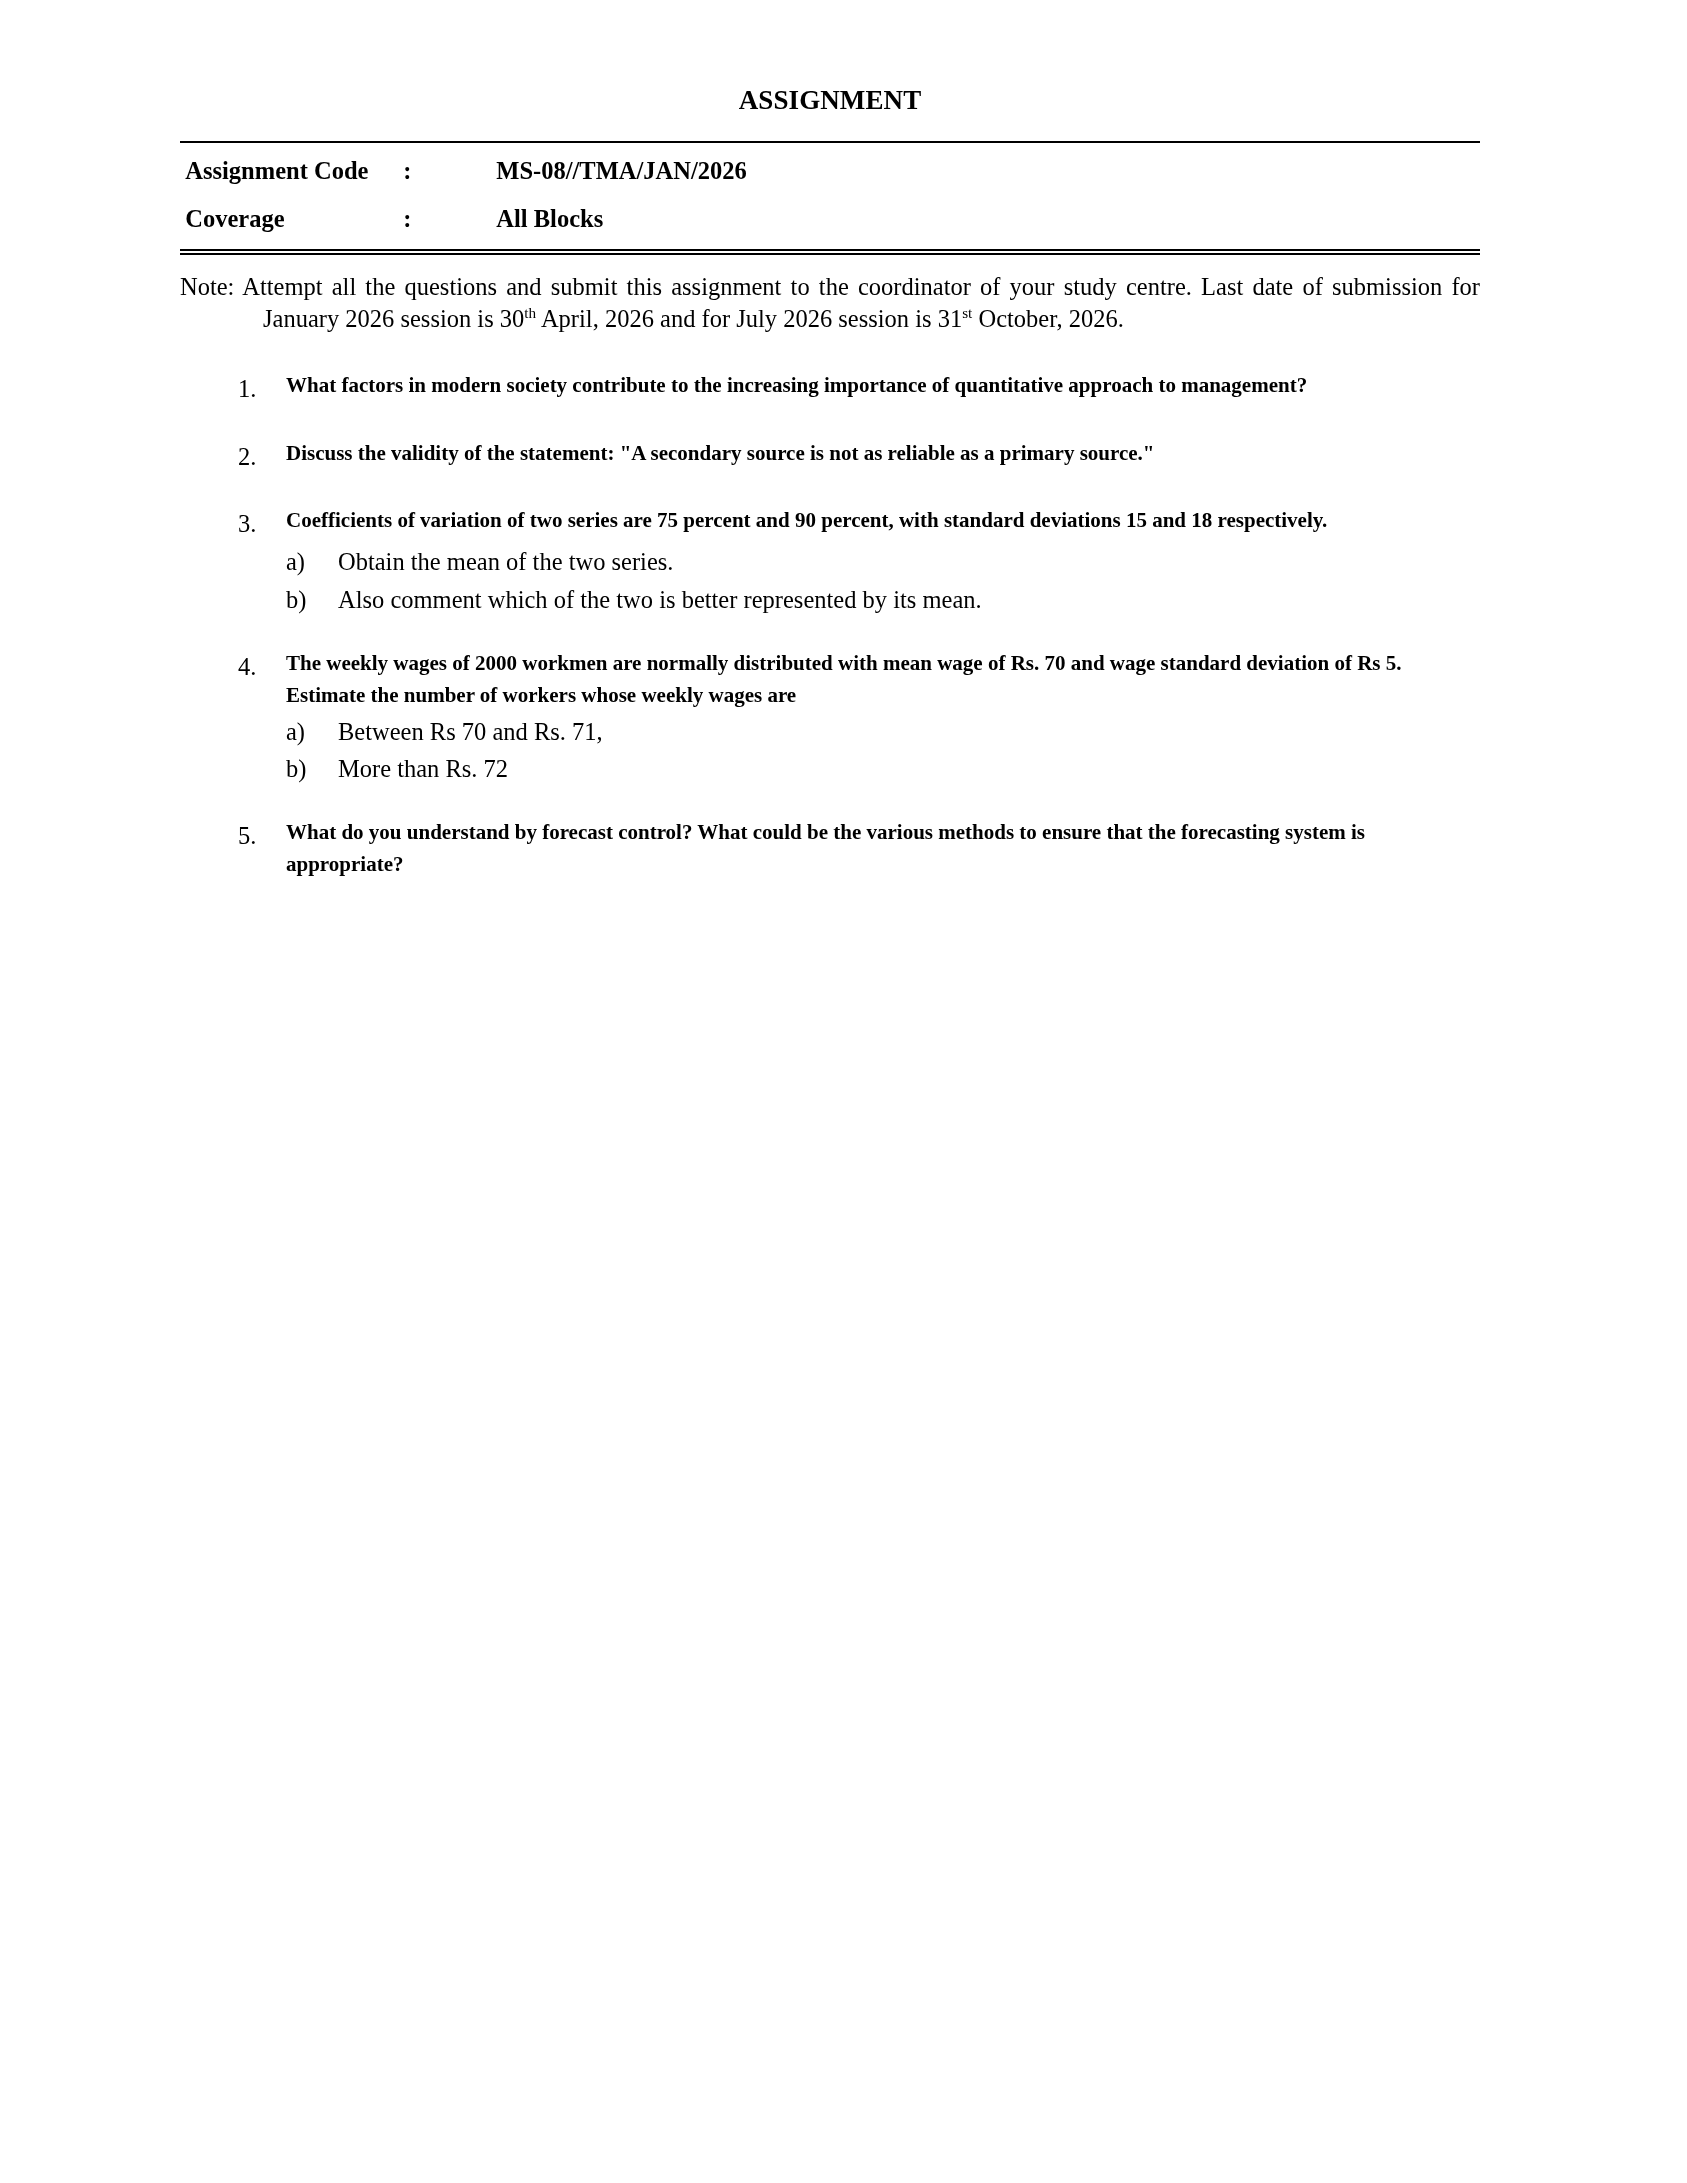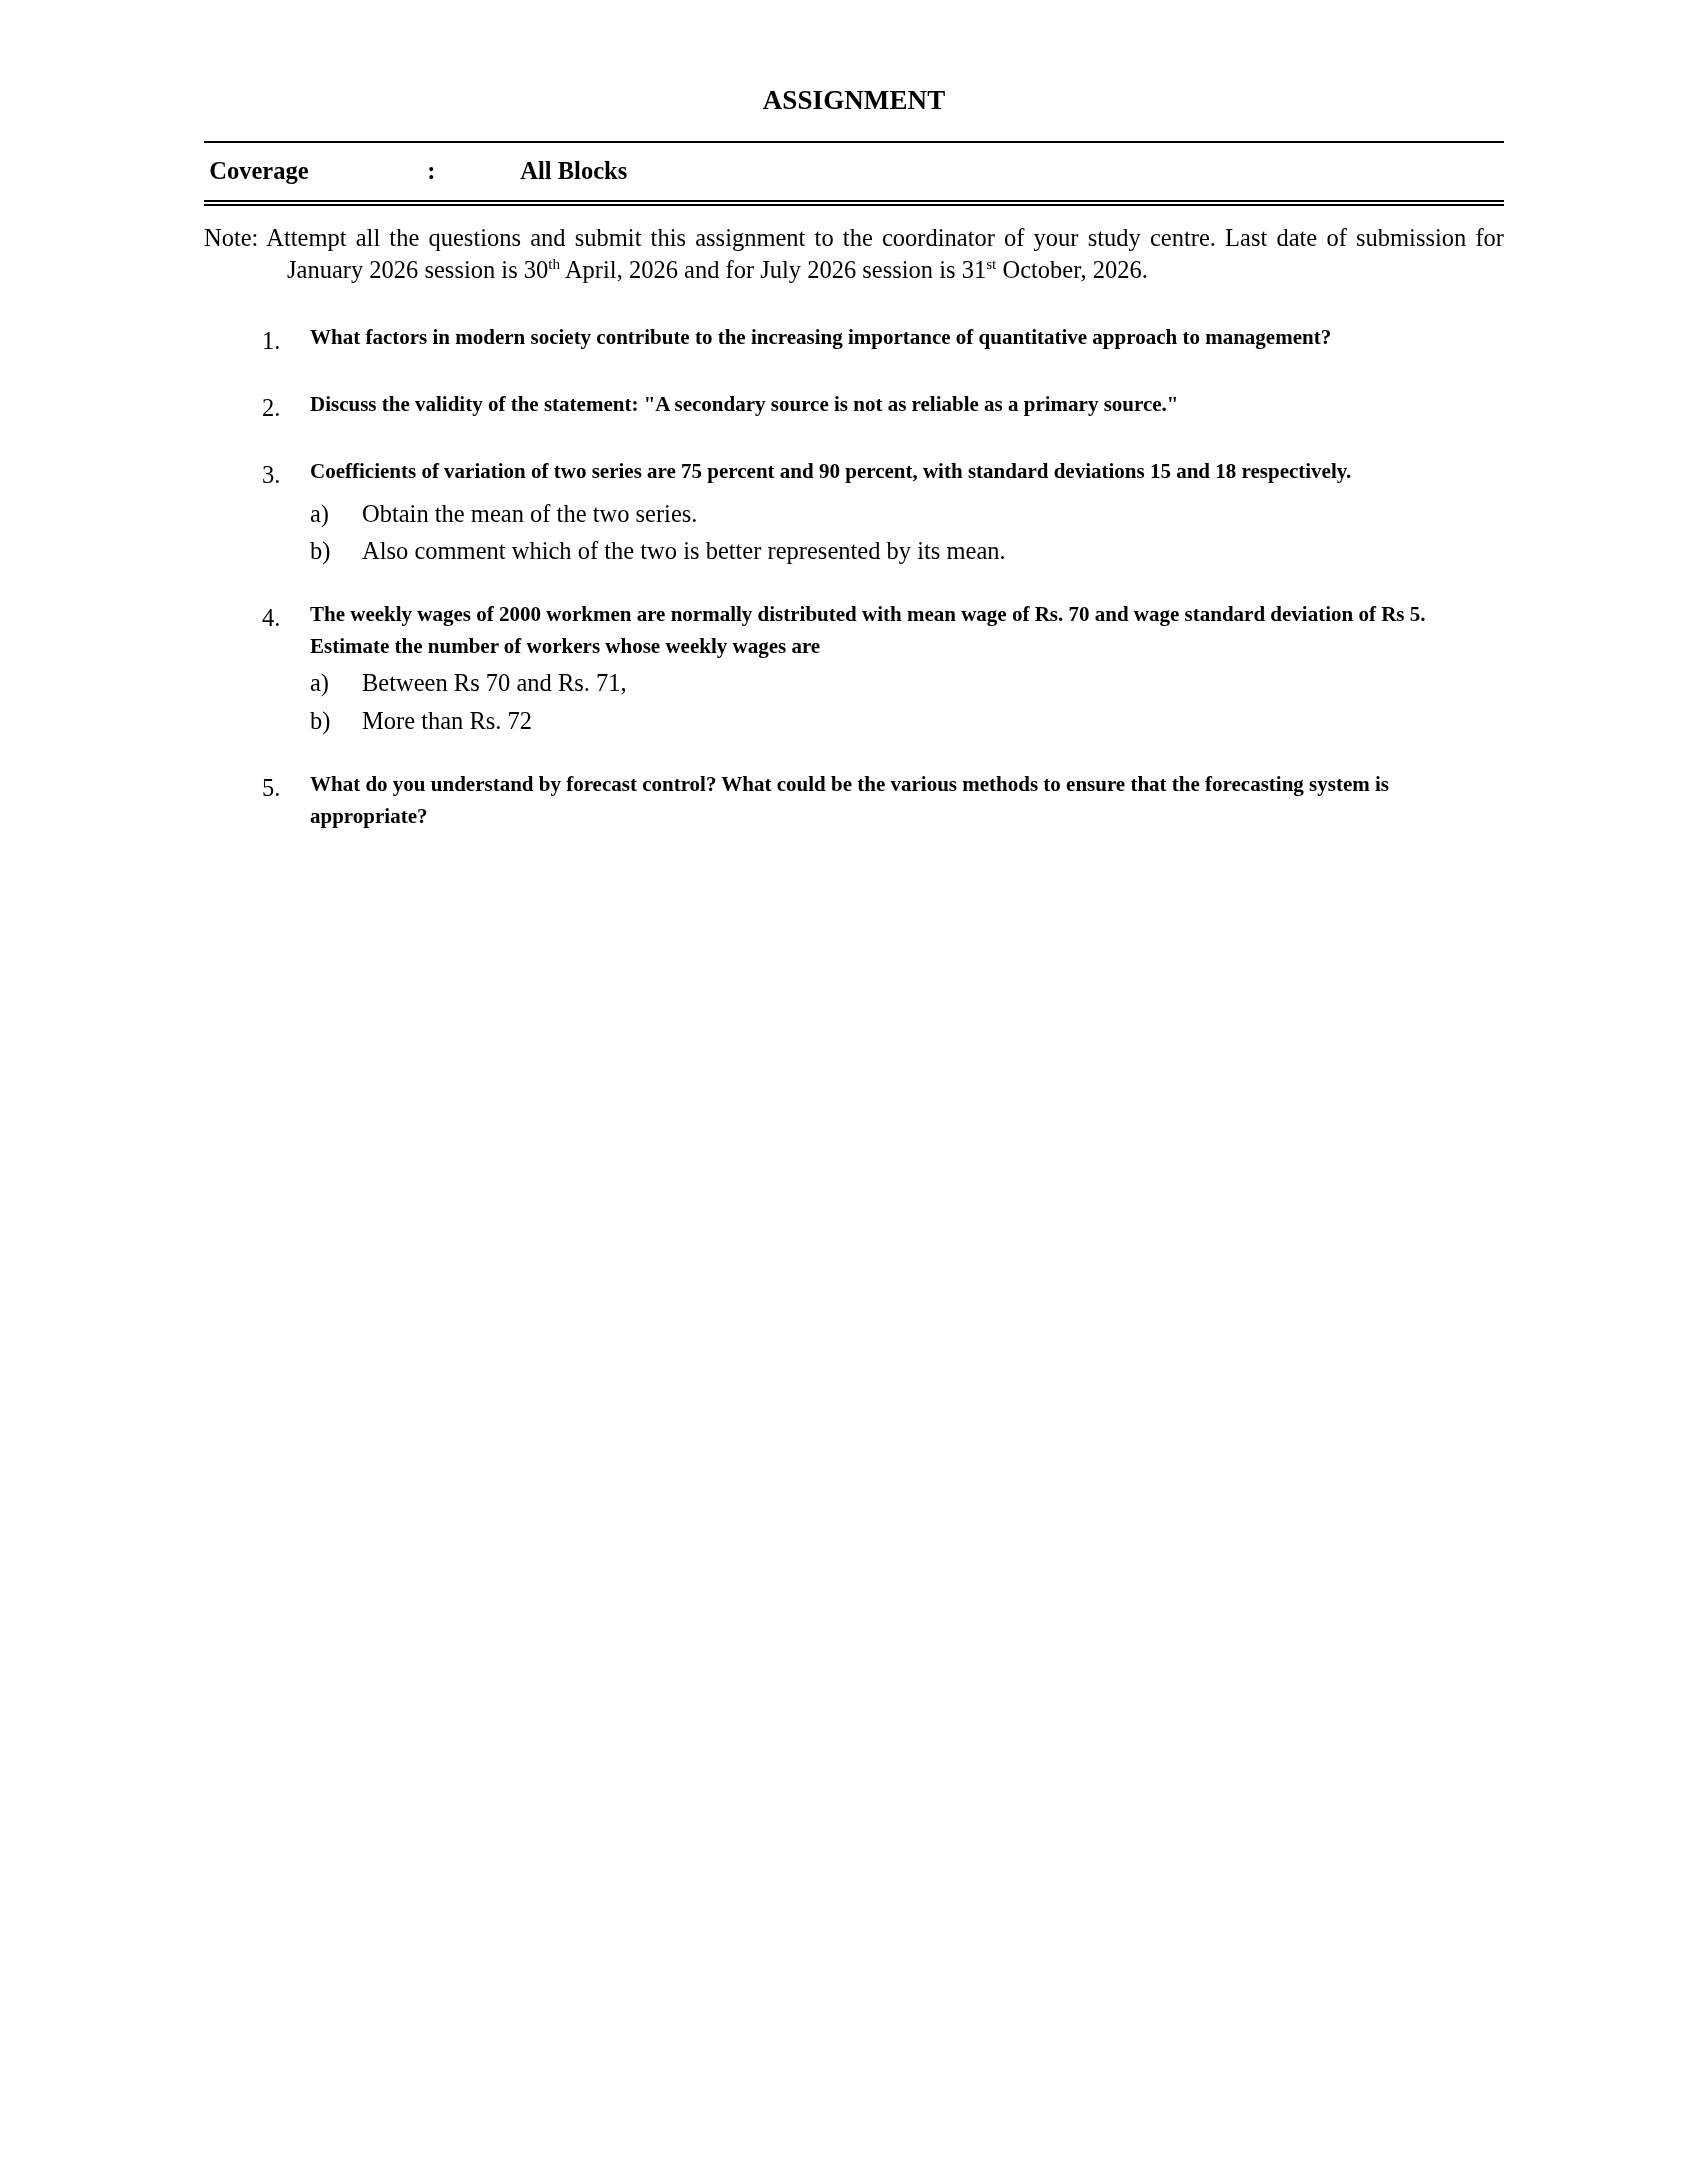--- a/index.html
+++ b/index.html
@@ -21,21 +21,21 @@
     width: 1687px;
     height: 2183px;
     box-sizing: border-box;
     padding: 0;
     overflow: hidden;
   }
 
   
   .content {
     position: absolute;
-    left: 204px;
+    left: 180px;
     top: 86px;
     width: 1300px;
   }
 
   
   .doc-title {
     text-align: center;
     font-size: 27px;
     font-weight: bold;
     letter-spacing: 0.1px;
@@ -157,20 +157,25 @@
 <div class="page">
   <div class="content">
 
     <h1 class="doc-title">ASSIGNMENT</h1>
 
     <div class="rule-top"></div>
 
     <table class="meta-table">
       <tbody>
         <tr>
+          <td class="meta-label">Assignment Code</td>
+          <td class="meta-colon">:</td>
+          <td class="meta-value">MS-08//TMA/JAN/2026</td>
+        </tr>
+        <tr>
           <td class="meta-label">Coverage</td>
           <td class="meta-colon">:</td>
           <td class="meta-value">All Blocks</td>
         </tr>
       </tbody>
     </table>
 
     <div class="rule-double"></div>
 
     <p class="note"><span>Note: Attempt all the questions and submit this assignment to the coordinator of your study centre. Last date of submission for January 2026 session is 30</span><sup>th</sup><span> April, 2026 and for July 2026 session is 31</span><sup>st</sup><span> October, 2026.</span></p>

